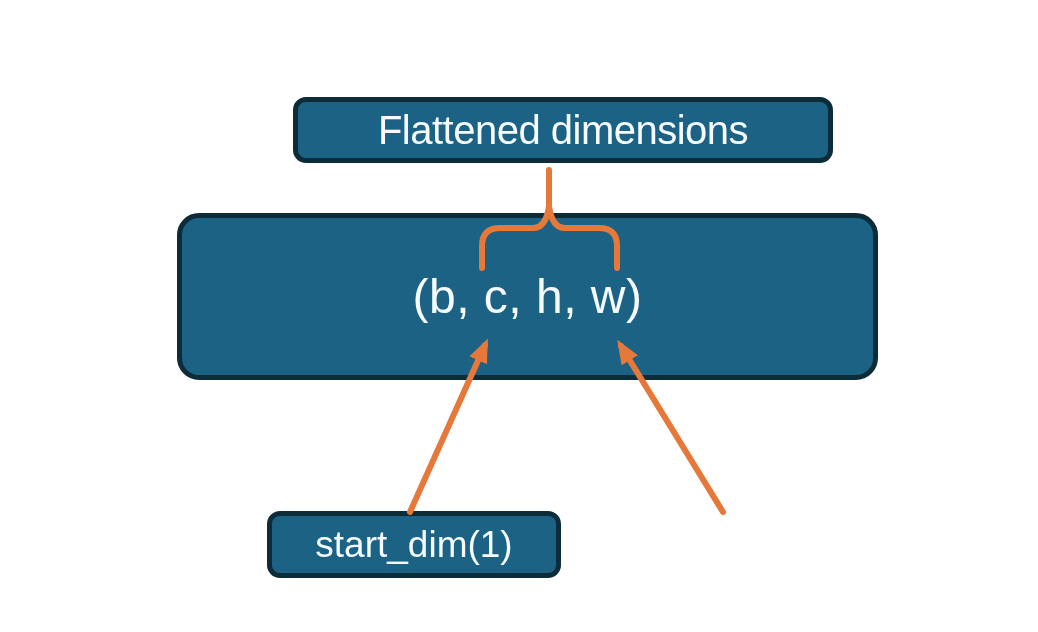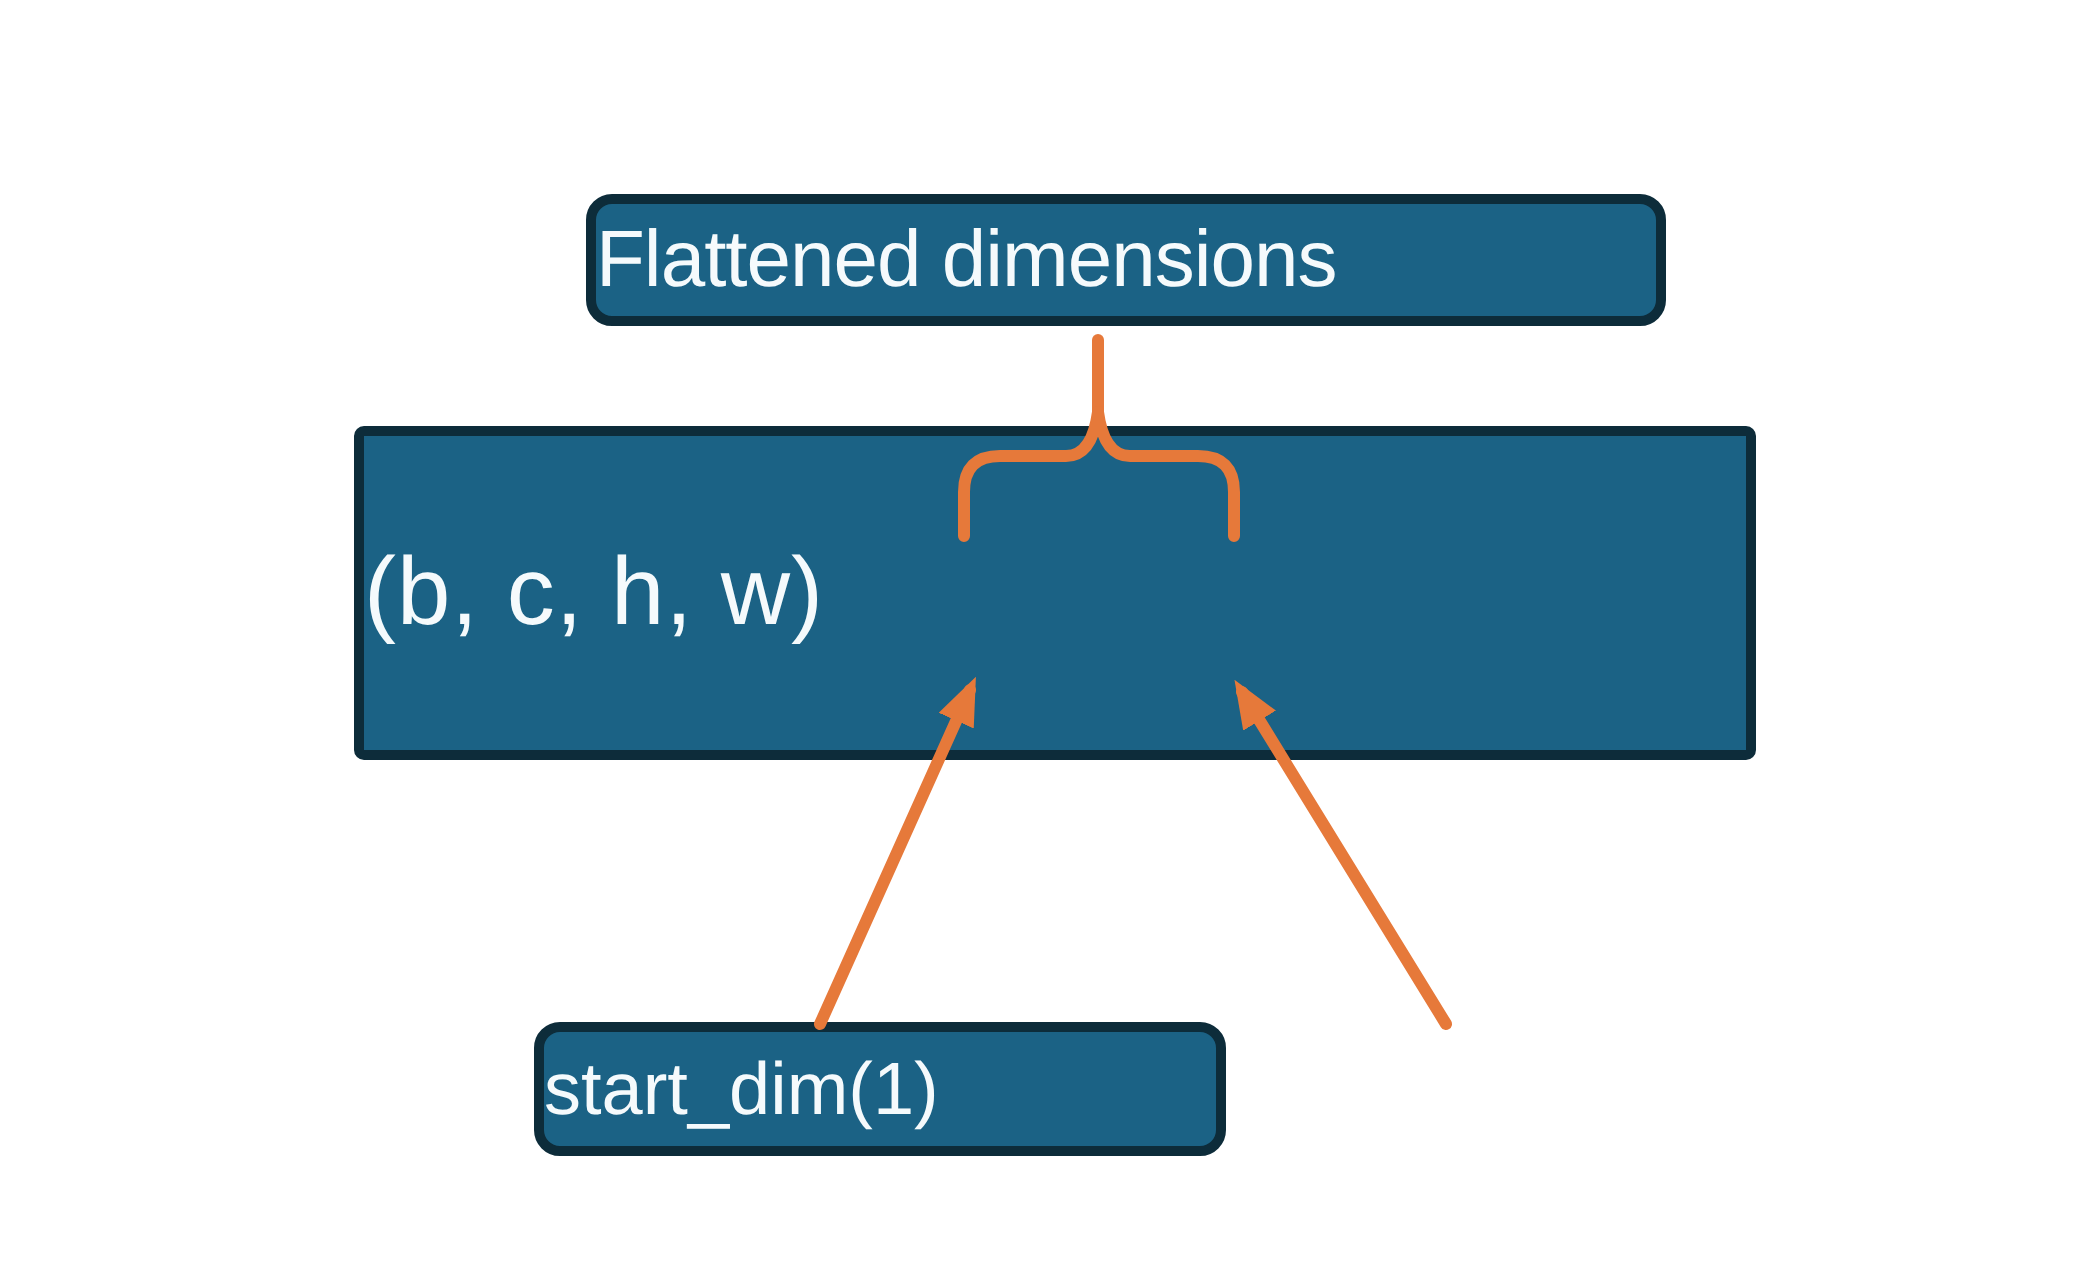--- a/index.html
+++ b/index.html
@@ -16,35 +16,35 @@
     font-family:"Liberation Sans", sans-serif;
     position:relative;overflow:hidden;
   }
   .canvas{position:absolute;left:0;top:0;width:1038px;height:632px;}
   .node{
     position:absolute;
     box-sizing:border-box;
     background:var(--node-fill);
     border:5px solid var(--node-border);
     color:var(--text);
-    display:flex;align-items:center;
+    display:flex;align-items:center;justify-content:center;
     line-height:1;
   }
   .node-top{
     left:293px;top:97px;width:540px;height:66px;
     border-radius:13px;font-size:40px;letter-spacing:-0.5px;
   }
   .node-main{
     left:177px;top:213px;width:701px;height:167px;
-    border-radius:5px;font-size:48px;letter-spacing:0.5px;
+    border-radius:22px;font-size:48px;letter-spacing:0.5px;
   }
   .node-small{
     top:511px;height:67px;border-radius:13px;font-size:37px;
   }
-  .node-start{left:267px;width:346px;}
+  .node-start{left:267px;width:294px;}
   .node-end{left:580px;width:298px;}
   svg.overlay{
     position:absolute;left:0;top:0;width:1038px;height:632px;
     pointer-events:none;
   }
   .orange-stroke{
     stroke:var(--connector);
     stroke-width:6;
     fill:none;
     stroke-linecap:round;

